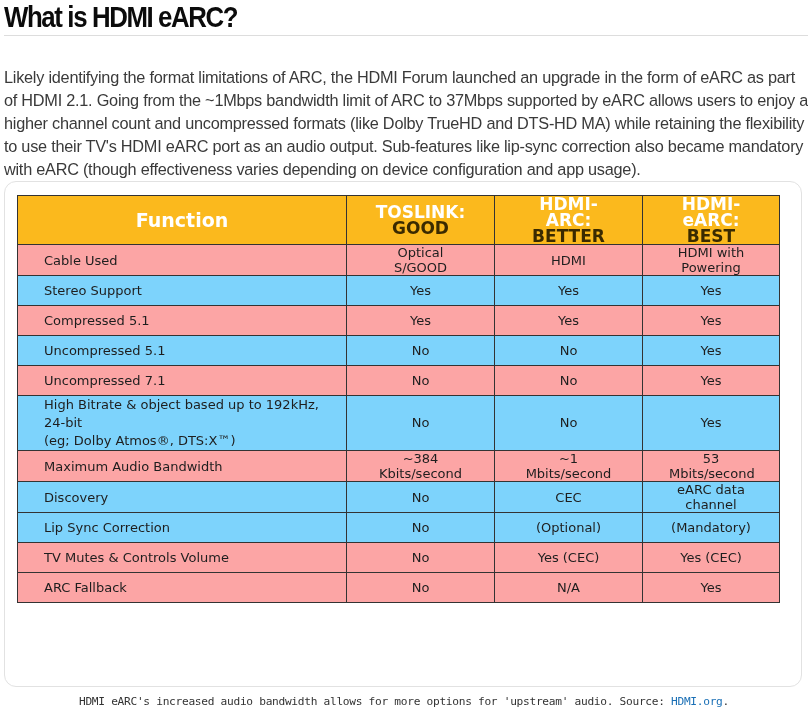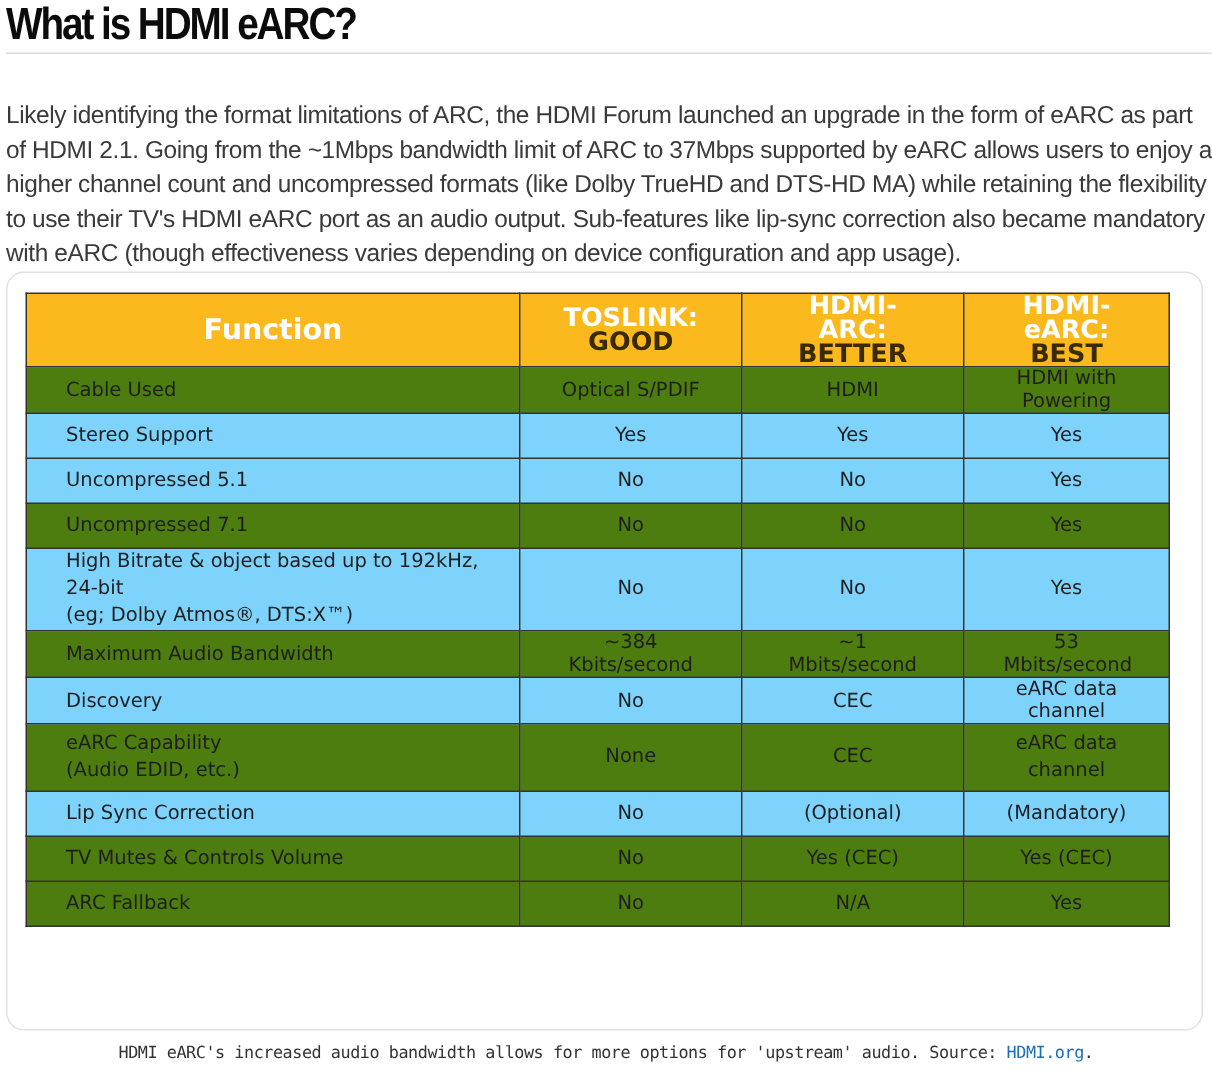--- a/index.html
+++ b/index.html
@@ -28,21 +28,21 @@
     table.cmp th, table.cmp td { border: 1.5px solid #333333; padding: 0 26px; }
     table.cmp th { background: #fbb91d; color: #ffffff; height: 46px; text-align: center; font-weight: 700; }
     th.func { font-size: 19px; }
     th.opt { font-size: 17px; line-height: 16px; margin-top: 17px; }
     th.opt .grade { display: block; color: #3a2a00; }
     td { height: 29px; }
     td.fn { text-align: left; }
     td.val { text-align: center; }
     tr.tall td { height: 44px; line-height: 18px; margin-top: 23px; }
     tr.shade td { background: #7dd3fc; }
-    tr.plain td { background: #4d7c0f; }
+    tr.plain td { background: #fca5a5; }
     .caption {
       position: absolute; left: 0; width: 808px; top: 695px; text-align: center;
       font-family: "DejaVu Sans Mono", monospace; font-size: 11.2px; color: #333333;
       letter-spacing: -0.3px;
     }
     .caption a { color: #1a6fb5; text-decoration: none; }
   </style>
 </head>
 <body>
 
@@ -64,26 +64,32 @@
     <tr>
       <th class="func">Function</th>
       <th class="opt"><span>TOSLINK:</span><span class="grade">GOOD</span></th>
       <th class="opt"><span>HDMI-ARC:</span><span class="grade">BETTER</span></th>
       <th class="opt"><span>HDMI-eARC:</span><span class="grade">BEST</span></th>
     </tr>
   </thead>
   <tbody>
     <tr class="plain">
       <td class="fn">Cable Used</td>
-      <td class="val">Optical S/PDIF</td>
+      <td class="val">Optical S/GOOD</td>
       <td class="val">HDMI</td>
       <td class="val">HDMI with Powering</td>
     </tr>
     <tr class="shade">
       <td class="fn">Stereo Support</td>
+      <td class="val">Yes</td>
+      <td class="val">Yes</td>
+      <td class="val">Yes</td>
+    </tr>
+    <tr class="plain">
+      <td class="fn">Compressed 5.1</td>
       <td class="val">Yes</td>
       <td class="val">Yes</td>
       <td class="val">Yes</td>
     </tr>
     <tr class="shade">
       <td class="fn">Uncompressed 5.1</td>
       <td class="val">No</td>
       <td class="val">No</td>
       <td class="val">Yes</td>
     </tr>
@@ -104,26 +110,20 @@
       <td class="val">~384 Kbits/second</td>
       <td class="val">~1 Mbits/second</td>
       <td class="val">53 Mbits/second</td>
     </tr>
     <tr class="shade">
       <td class="fn">Discovery</td>
       <td class="val">No</td>
       <td class="val">CEC</td>
       <td class="val">eARC data channel</td>
     </tr>
-    <tr class="plain tall">
-      <td class="fn"><span>eARC Capability</span><br><span>(Audio EDID, etc.)</span></td>
-      <td class="val">None</td>
-      <td class="val">CEC</td>
-      <td class="val">eARC data channel</td>
-    </tr>
     <tr class="shade">
       <td class="fn">Lip Sync Correction</td>
       <td class="val">No</td>
       <td class="val">(Optional)</td>
       <td class="val">(Mandatory)</td>
     </tr>
     <tr class="plain">
       <td class="fn">TV Mutes &amp; Controls Volume</td>
       <td class="val">No</td>
       <td class="val">Yes (CEC)</td>

